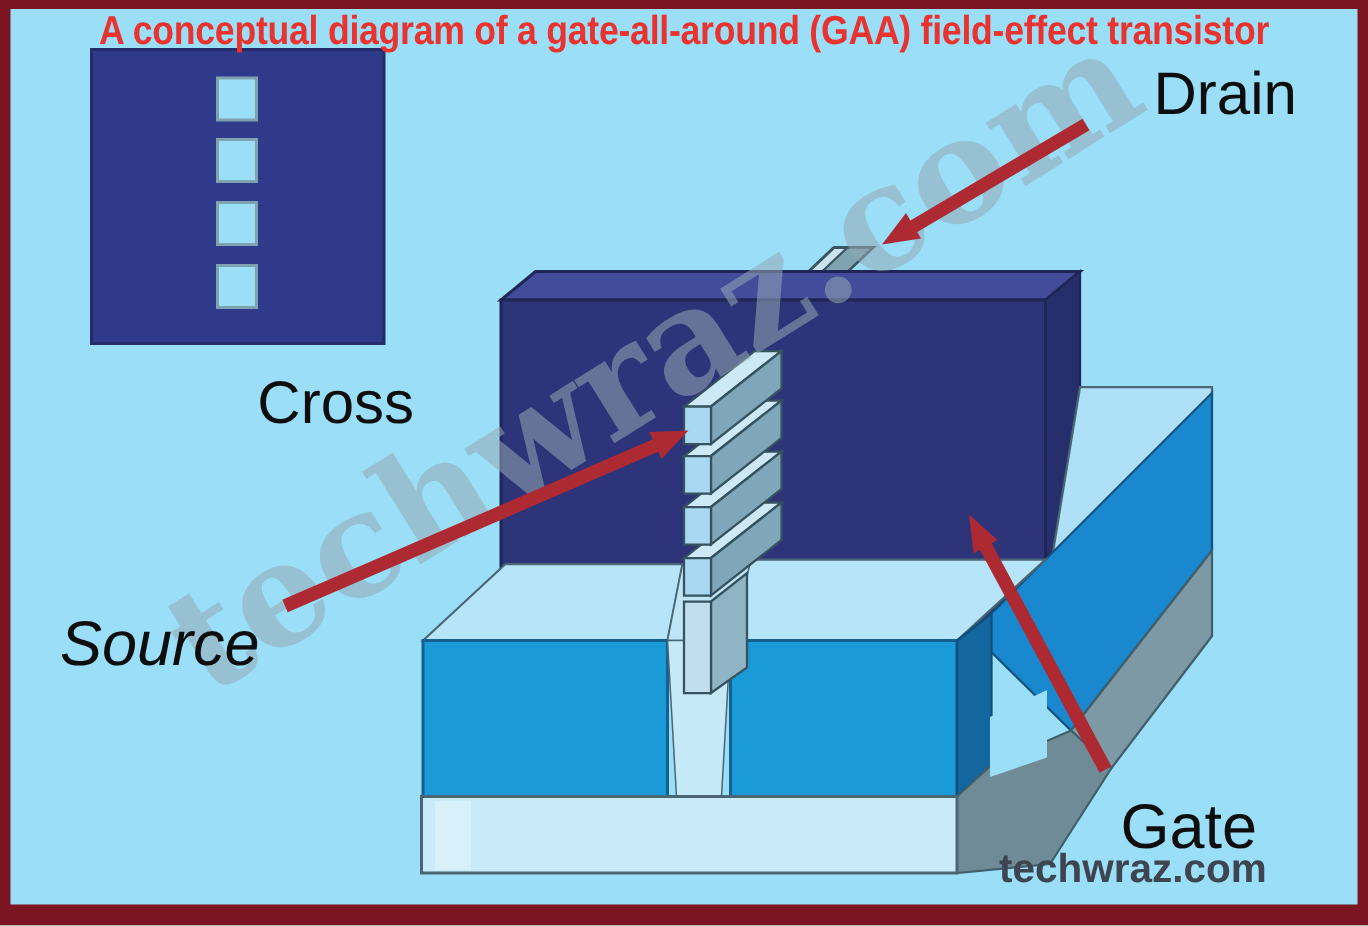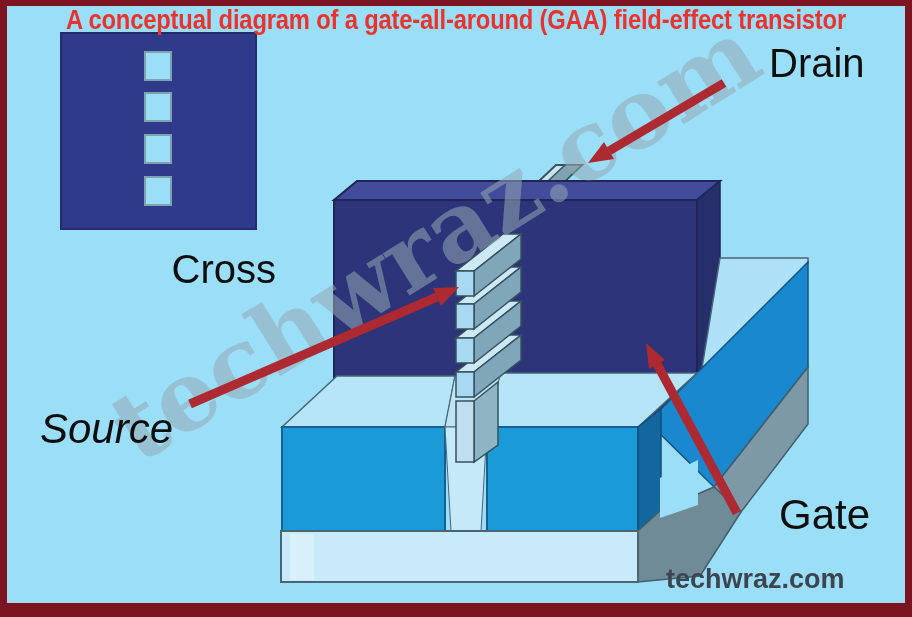--- a/index.html
+++ b/index.html
@@ -20,21 +20,21 @@
     white-space:nowrap;line-height:1.08;
   }
   #title{
     position:absolute;left:0;top:5px;width:912px;text-align:center;
     font-size:27px;font-weight:700;color:#ea322f;
     transform:scaleX(0.88);transform-origin:center;
     white-space:nowrap;letter-spacing:-0.2px;
   }
   #label-drain{left:769px;top:42px;font-size:40px;}
   #label-source{left:40px;top:406px;font-size:42px;font-style:italic;}
-  #label-gate{left:747px;top:492px;font-size:42px;margin-left:32px;}
+  #label-gate{left:747px;top:528px;font-size:42px;}
   #label-cross-section{
     left:66px;top:246px;width:210px;text-align:right;
     font-size:40px;line-height:46px;
   }
   #watermark-diagonal{
     position:absolute;left:435px;top:240px;
     transform:translate(-50%,-50%) rotate(-32deg);
     font-family:"DejaVu Serif",serif;font-weight:bold;
     font-size:96px;color:rgba(148,168,180,0.55);
     white-space:nowrap;pointer-events:none;

